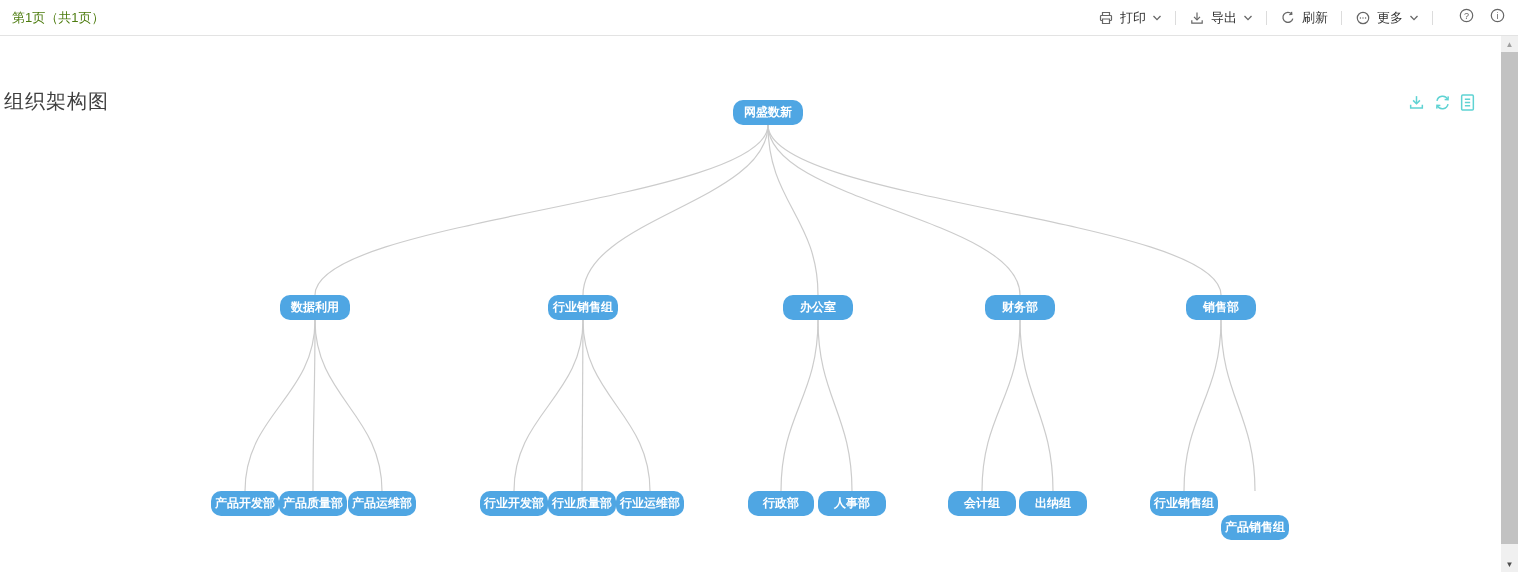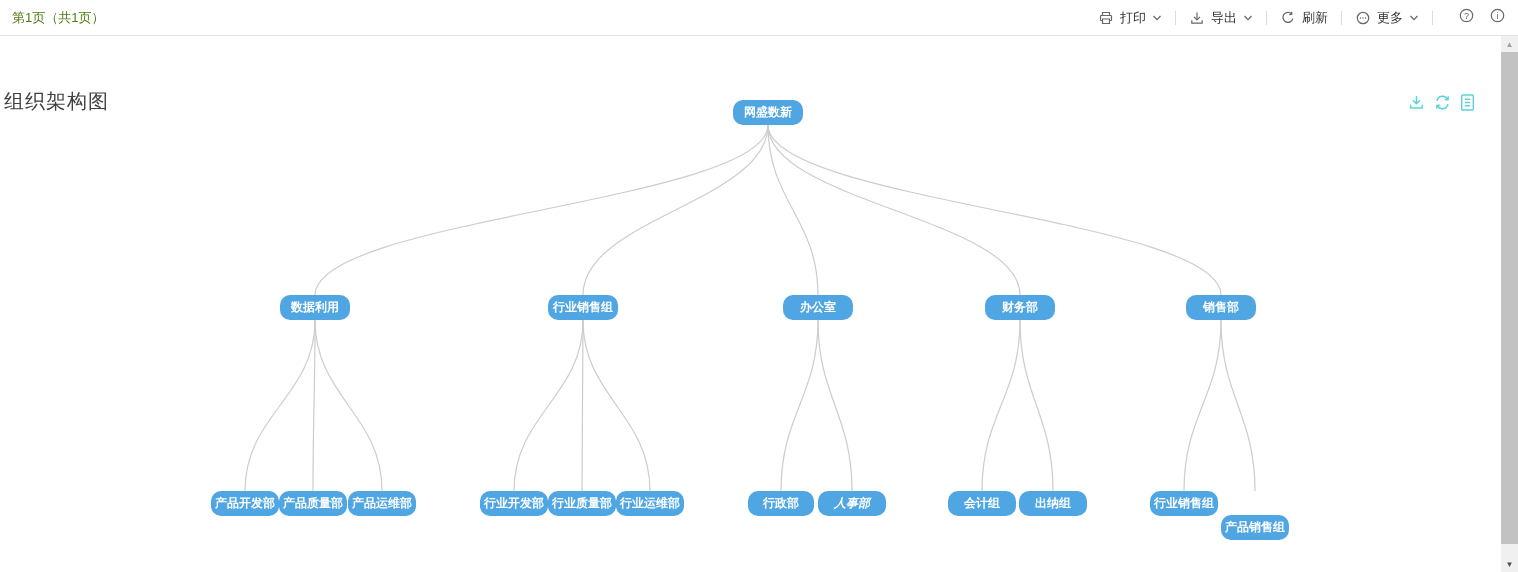--- a/index.html
+++ b/index.html
@@ -220,21 +220,21 @@
       <div class="org-node" style="left: 783px; top: 259px; width: 70px; height: 25px; background: rgb(79, 166, 227);">办公室</div>
       <div class="org-node" style="left: 985px; top: 259px; width: 70px; height: 25px; background: rgb(79, 166, 227);">财务部</div>
       <div class="org-node" style="left: 1186px; top: 259px; width: 70px; height: 25px; background: rgb(79, 166, 227);">销售部</div>
       <div class="org-node" style="left: 211px; top: 455px; width: 68px; height: 25px; background: rgb(79, 166, 227);">产品开发部</div>
       <div class="org-node" style="left: 279px; top: 455px; width: 68px; height: 25px; background: rgb(79, 166, 227);">产品质量部</div>
       <div class="org-node" style="left: 348px; top: 455px; width: 68px; height: 25px; background: rgb(79, 166, 227);">产品运维部</div>
       <div class="org-node" style="left: 480px; top: 455px; width: 68px; height: 25px; background: rgb(79, 166, 227);">行业开发部</div>
       <div class="org-node" style="left: 548px; top: 455px; width: 68px; height: 25px; background: rgb(79, 166, 227);">行业质量部</div>
       <div class="org-node" style="left: 616px; top: 455px; width: 68px; height: 25px; background: rgb(79, 166, 227);">行业运维部</div>
       <div class="org-node" style="left: 748px; top: 455px; width: 66px; height: 25px; background: rgb(79, 166, 227);">行政部</div>
-      <div class="org-node" style="left: 818px; top: 455px; width: 68px; height: 25px; background: rgb(79, 166, 227); font-style: italic;">人事部</div>
+      <div class="org-node" style="left: 818px; top: 455px; width: 68px; height: 25px; background: rgb(79, 166, 227);">人事部</div>
       <div class="org-node" style="left: 948px; top: 455px; width: 68px; height: 25px; background: rgb(79, 166, 227);">会计组</div>
       <div class="org-node" style="left: 1019px; top: 455px; width: 68px; height: 25px; background: rgb(79, 166, 227);">出纳组</div>
       <div class="org-node" style="left: 1150px; top: 455px; width: 68px; height: 25px; background: rgb(79, 166, 227);">行业销售组</div>
       <div class="org-node" style="left: 1221px; top: 455px; width: 68px; height: 25px; background: rgb(79, 166, 227); margin-top: 24px;">产品销售组</div>
     </div>
 </div>
 
 <div class="scrollbar">
   <div class="sb-btn sb-up">▲</div>
   <div class="sb-thumb"></div>

